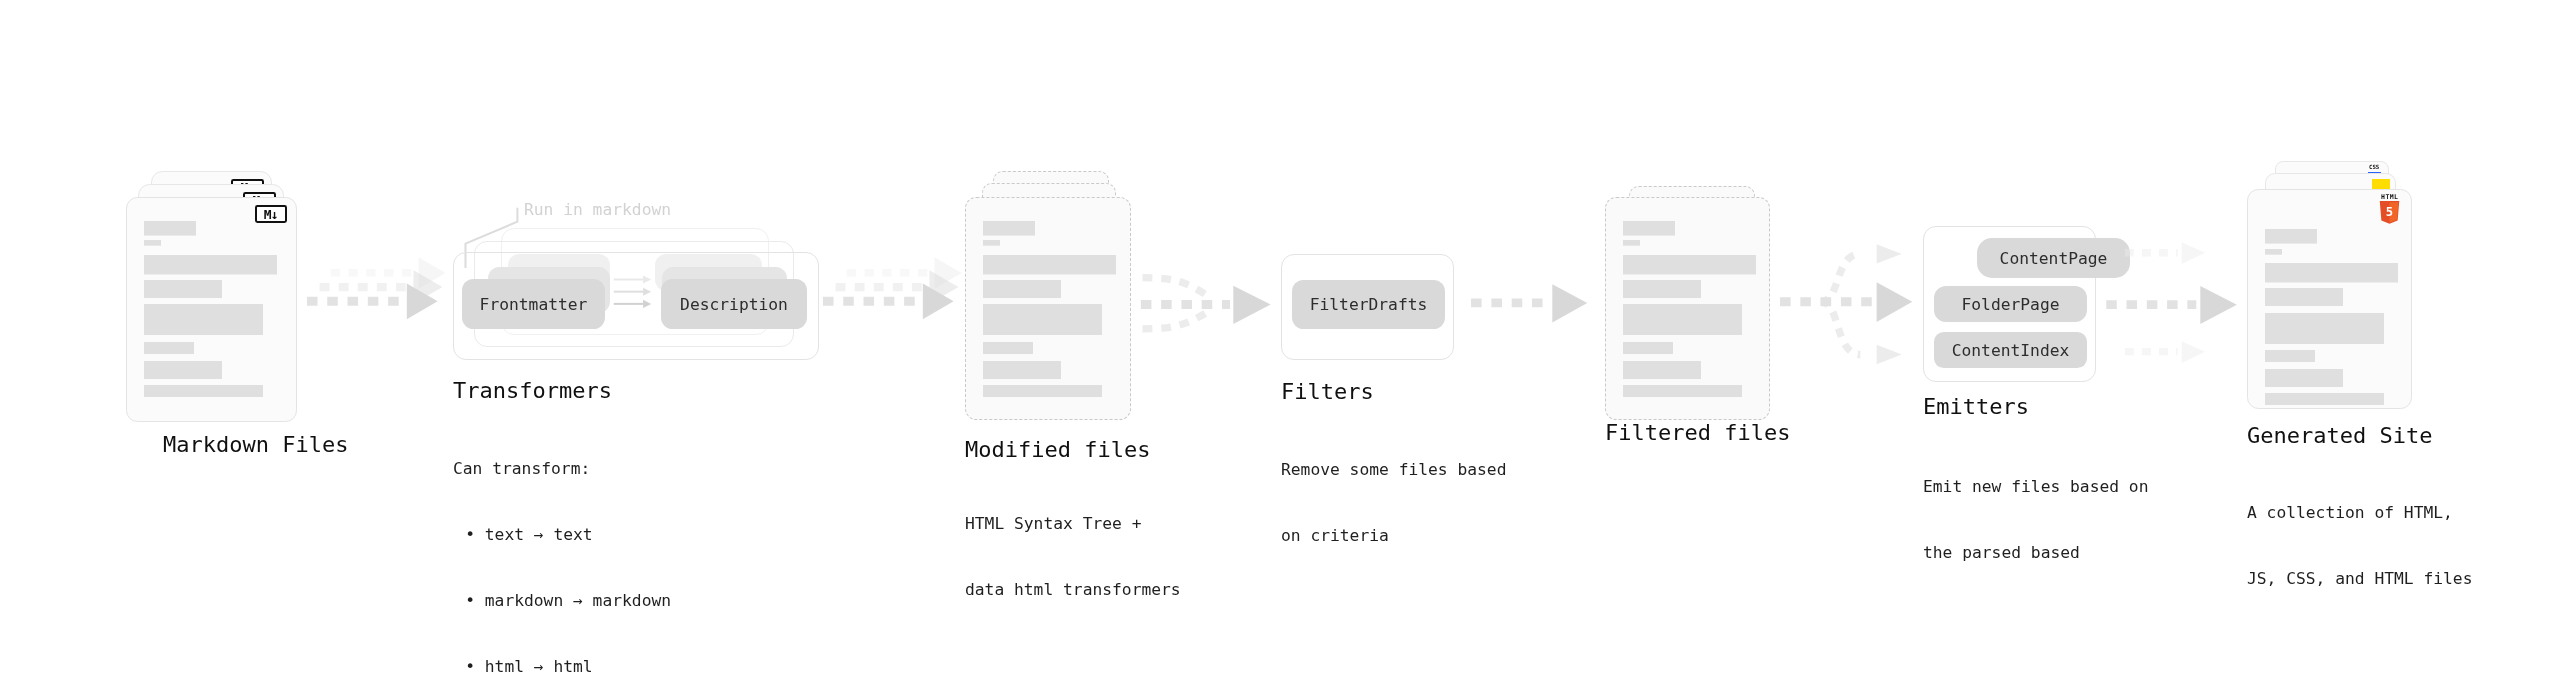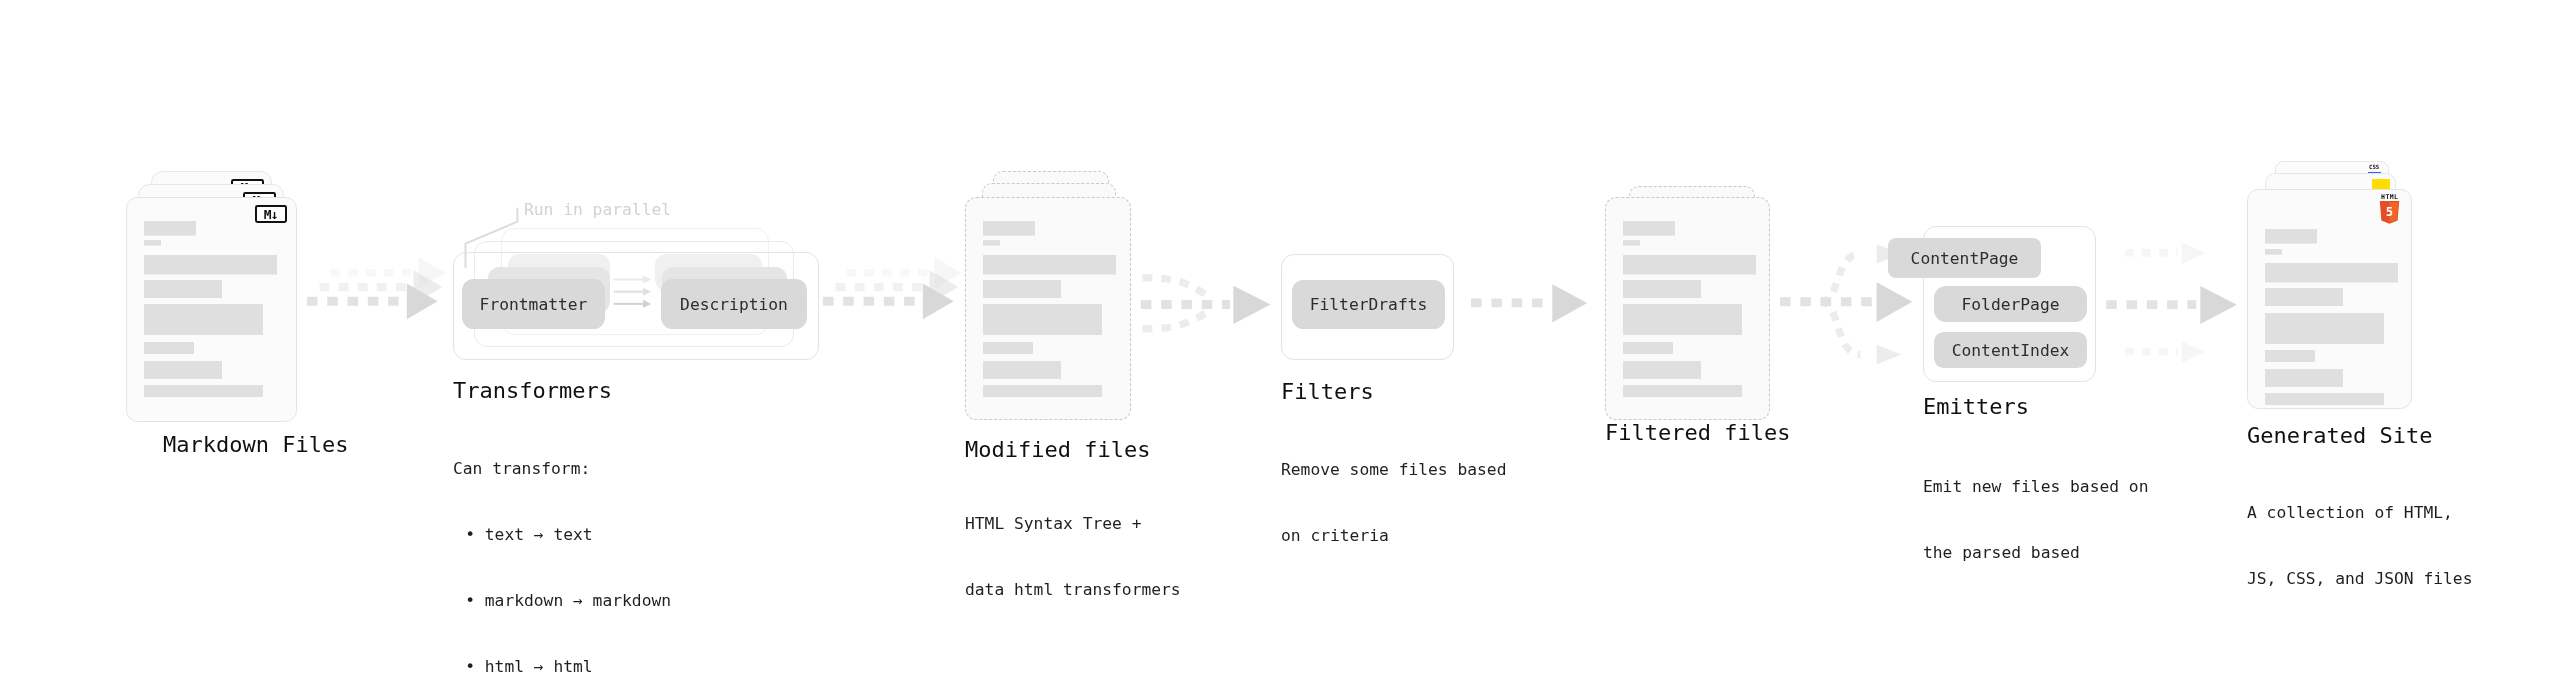--- a/index.html
+++ b/index.html
@@ -108,21 +108,21 @@
     <line x1="7" y1="41" x2="128" y2="41" stroke="#e2e2e2" stroke-width="11" stroke-dasharray="13 12"></line>
     <polygon points="130,19 130,63 168,41" fill="#d8d8d8"></polygon>
   </g>
 </svg>
 
 <div>
 
   <svg class="abs" style="left:459px;top:203px;" width="73" height="73" viewBox="0 0 90 90">
     <path d="M 72 6 L 72 23 L 8 50 L 8 80" fill="none" stroke="#dcdcdc" stroke-width="2.5"></path>
   </svg>
-  <div class="annotation" style="left:524px;top:200px;">Run in parallel</div>
+  <div class="annotation" style="left:524px;top:200px;">Run in markdown</div>
 
   <div class="frame light2" style="left:501px;top:228px;width:268px;height:107px;"></div>
   <div class="frame light1" style="left:474px;top:241px;width:320px;height:106px;"></div>
 
   <div class="pill ghost2" style="left:508px;top:254px;width:102px;height:37px;"></div>
   <div class="pill ghost2" style="left:655px;top:254px;width:107px;height:37px;"></div>
   <div class="pill ghost1" style="left:488px;top:267px;width:122px;height:46px;"></div>
   <div class="pill ghost1" style="left:662px;top:267px;width:125px;height:46px;"></div>
 
   <div class="frame" style="left:453px;top:252px;width:366px;height:108px;"></div>
@@ -216,21 +216,21 @@
   <path d="M 55 76 C 80 76, 72 17, 104 17" fill="none" stroke="#ececec" stroke-width="9" stroke-dasharray="11 10"></path>
   <path d="M 55 76 C 80 76, 72 141, 104 141" fill="none" stroke="#ececec" stroke-width="9" stroke-dasharray="11 10"></path>
   <polygon points="124,5 124,29 155,17" fill="#ececec"></polygon>
   <polygon points="124,129 124,153 155,141" fill="#ececec"></polygon>
   <line x1="5" y1="76" x2="120" y2="76" stroke="#e2e2e2" stroke-width="11" stroke-dasharray="13 12"></line>
   <polygon points="124,52 124,101 168,76" fill="#d8d8d8"></polygon>
 </svg>
 
 <div>
   <div class="frame bg" style="left:1923px;top:226px;width:173px;height:156px;"></div>
-  <div class="pill" style="left:1888px;top:238px;width:153px;height:40px;border-radius:8px;">ContentPage</div>
+  <div class="pill" style="left:1977px;top:238px;width:153px;height:40px;border-radius:15px;">ContentPage</div>
   <div class="pill" style="left:1934px;top:286px;width:153px;height:36px;border-radius:12px;">FolderPage</div>
   <div class="pill" style="left:1934px;top:332px;width:153px;height:36px;border-radius:9.8px;">ContentIndex</div>
   <div class="stage-label" style="left:1923px;top:394px;">Emitters</div>
   <div class="stage-desc" style="left:1923px;top:432px;">
     <div>Emit new files based on</div>
     <div>the parsed based</div>
   </div>
 </div>
 
 <svg class="abs" style="left:2103px;top:238px;" width="146" height="126" viewBox="0 0 180 155">
@@ -265,16 +265,16 @@
         <polygon points="2,0 26,0 24,24 14,28 4,24" fill="#e44d26"></polygon>
         <polygon points="14,1.5 25,1.5 23.3,23 14,26.5" fill="#f16529"></polygon>
         <text x="14" y="19" text-anchor="middle" font-size="15" font-weight="bold" fill="#ffffff" font-family="'DejaVu Sans Mono',monospace">5</text>
       </svg>
     </div>
     <div class="bars" style="background-position:17px 39px,17px 59px,17px 73px,17px 98px,17px 123px,17px 160px,17px 179px,17px 203px;"></div>
   </div>
   <div class="stage-label" style="left:2247px;top:423px;">Generated Site</div>
   <div class="stage-desc" style="left:2247px;top:458px;">
     <div>A collection of HTML,</div>
-    <div>JS, CSS, and JSON files</div>
+    <div>JS, CSS, and HTML files</div>
   </div>
 </div>
 
 
 </body></html>

